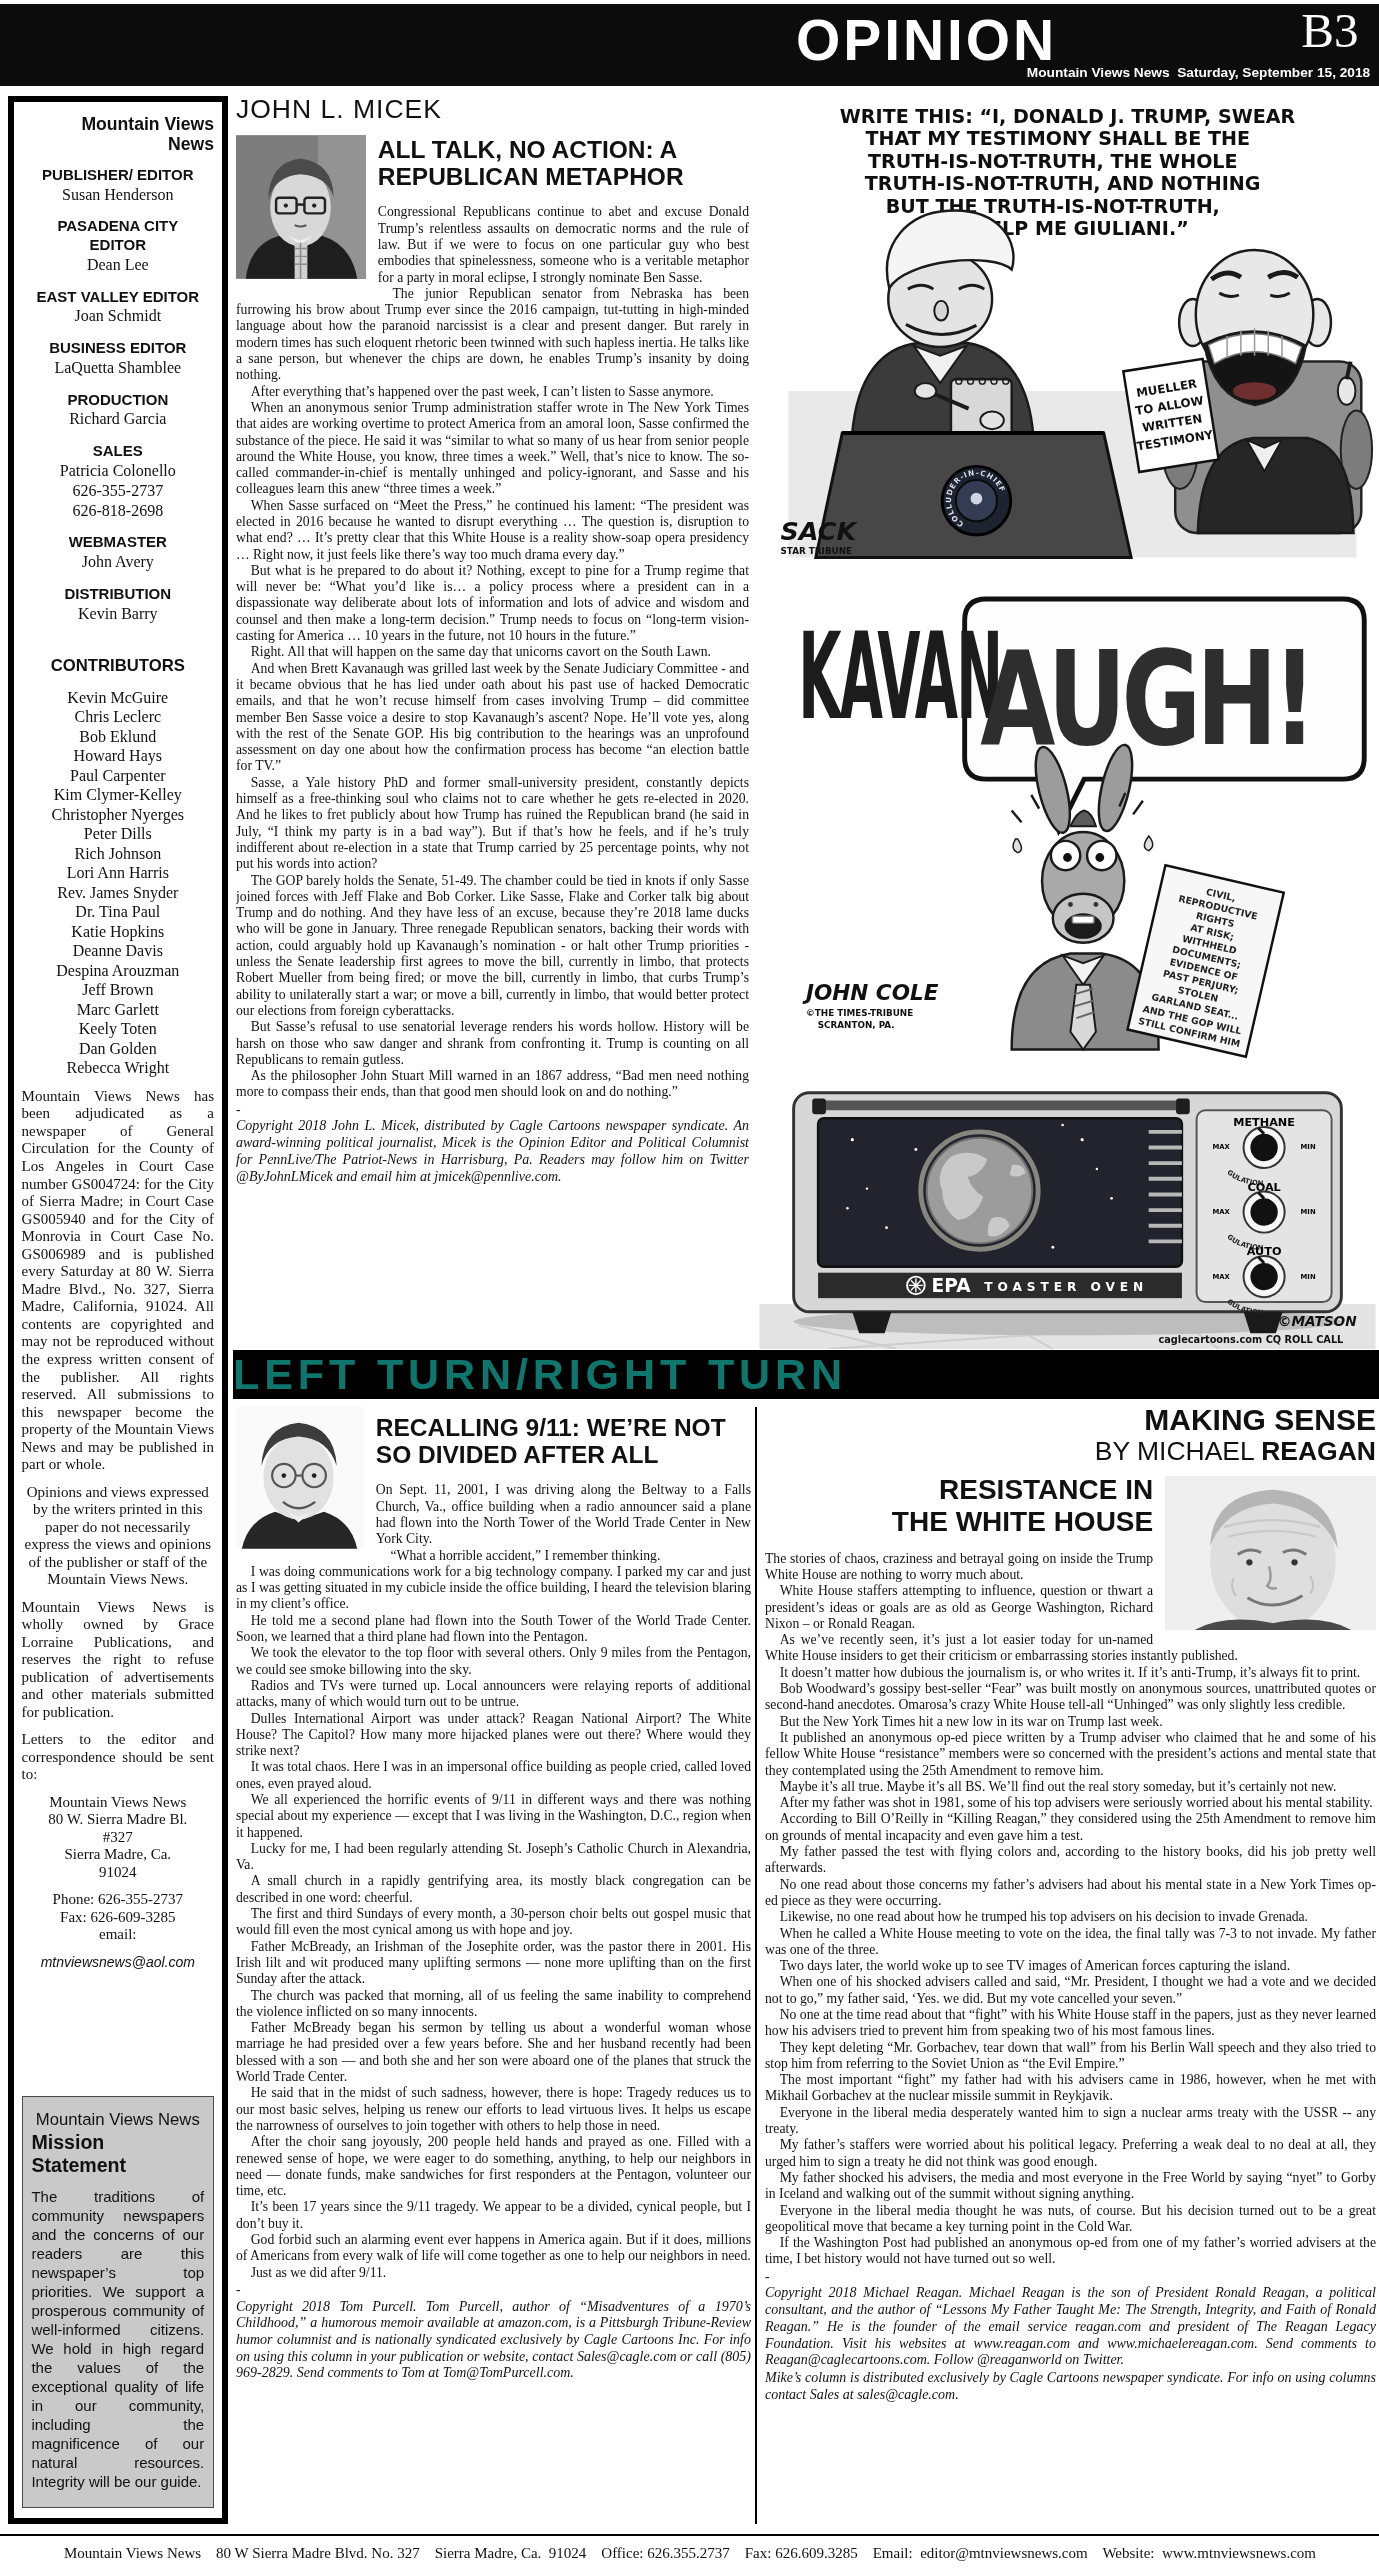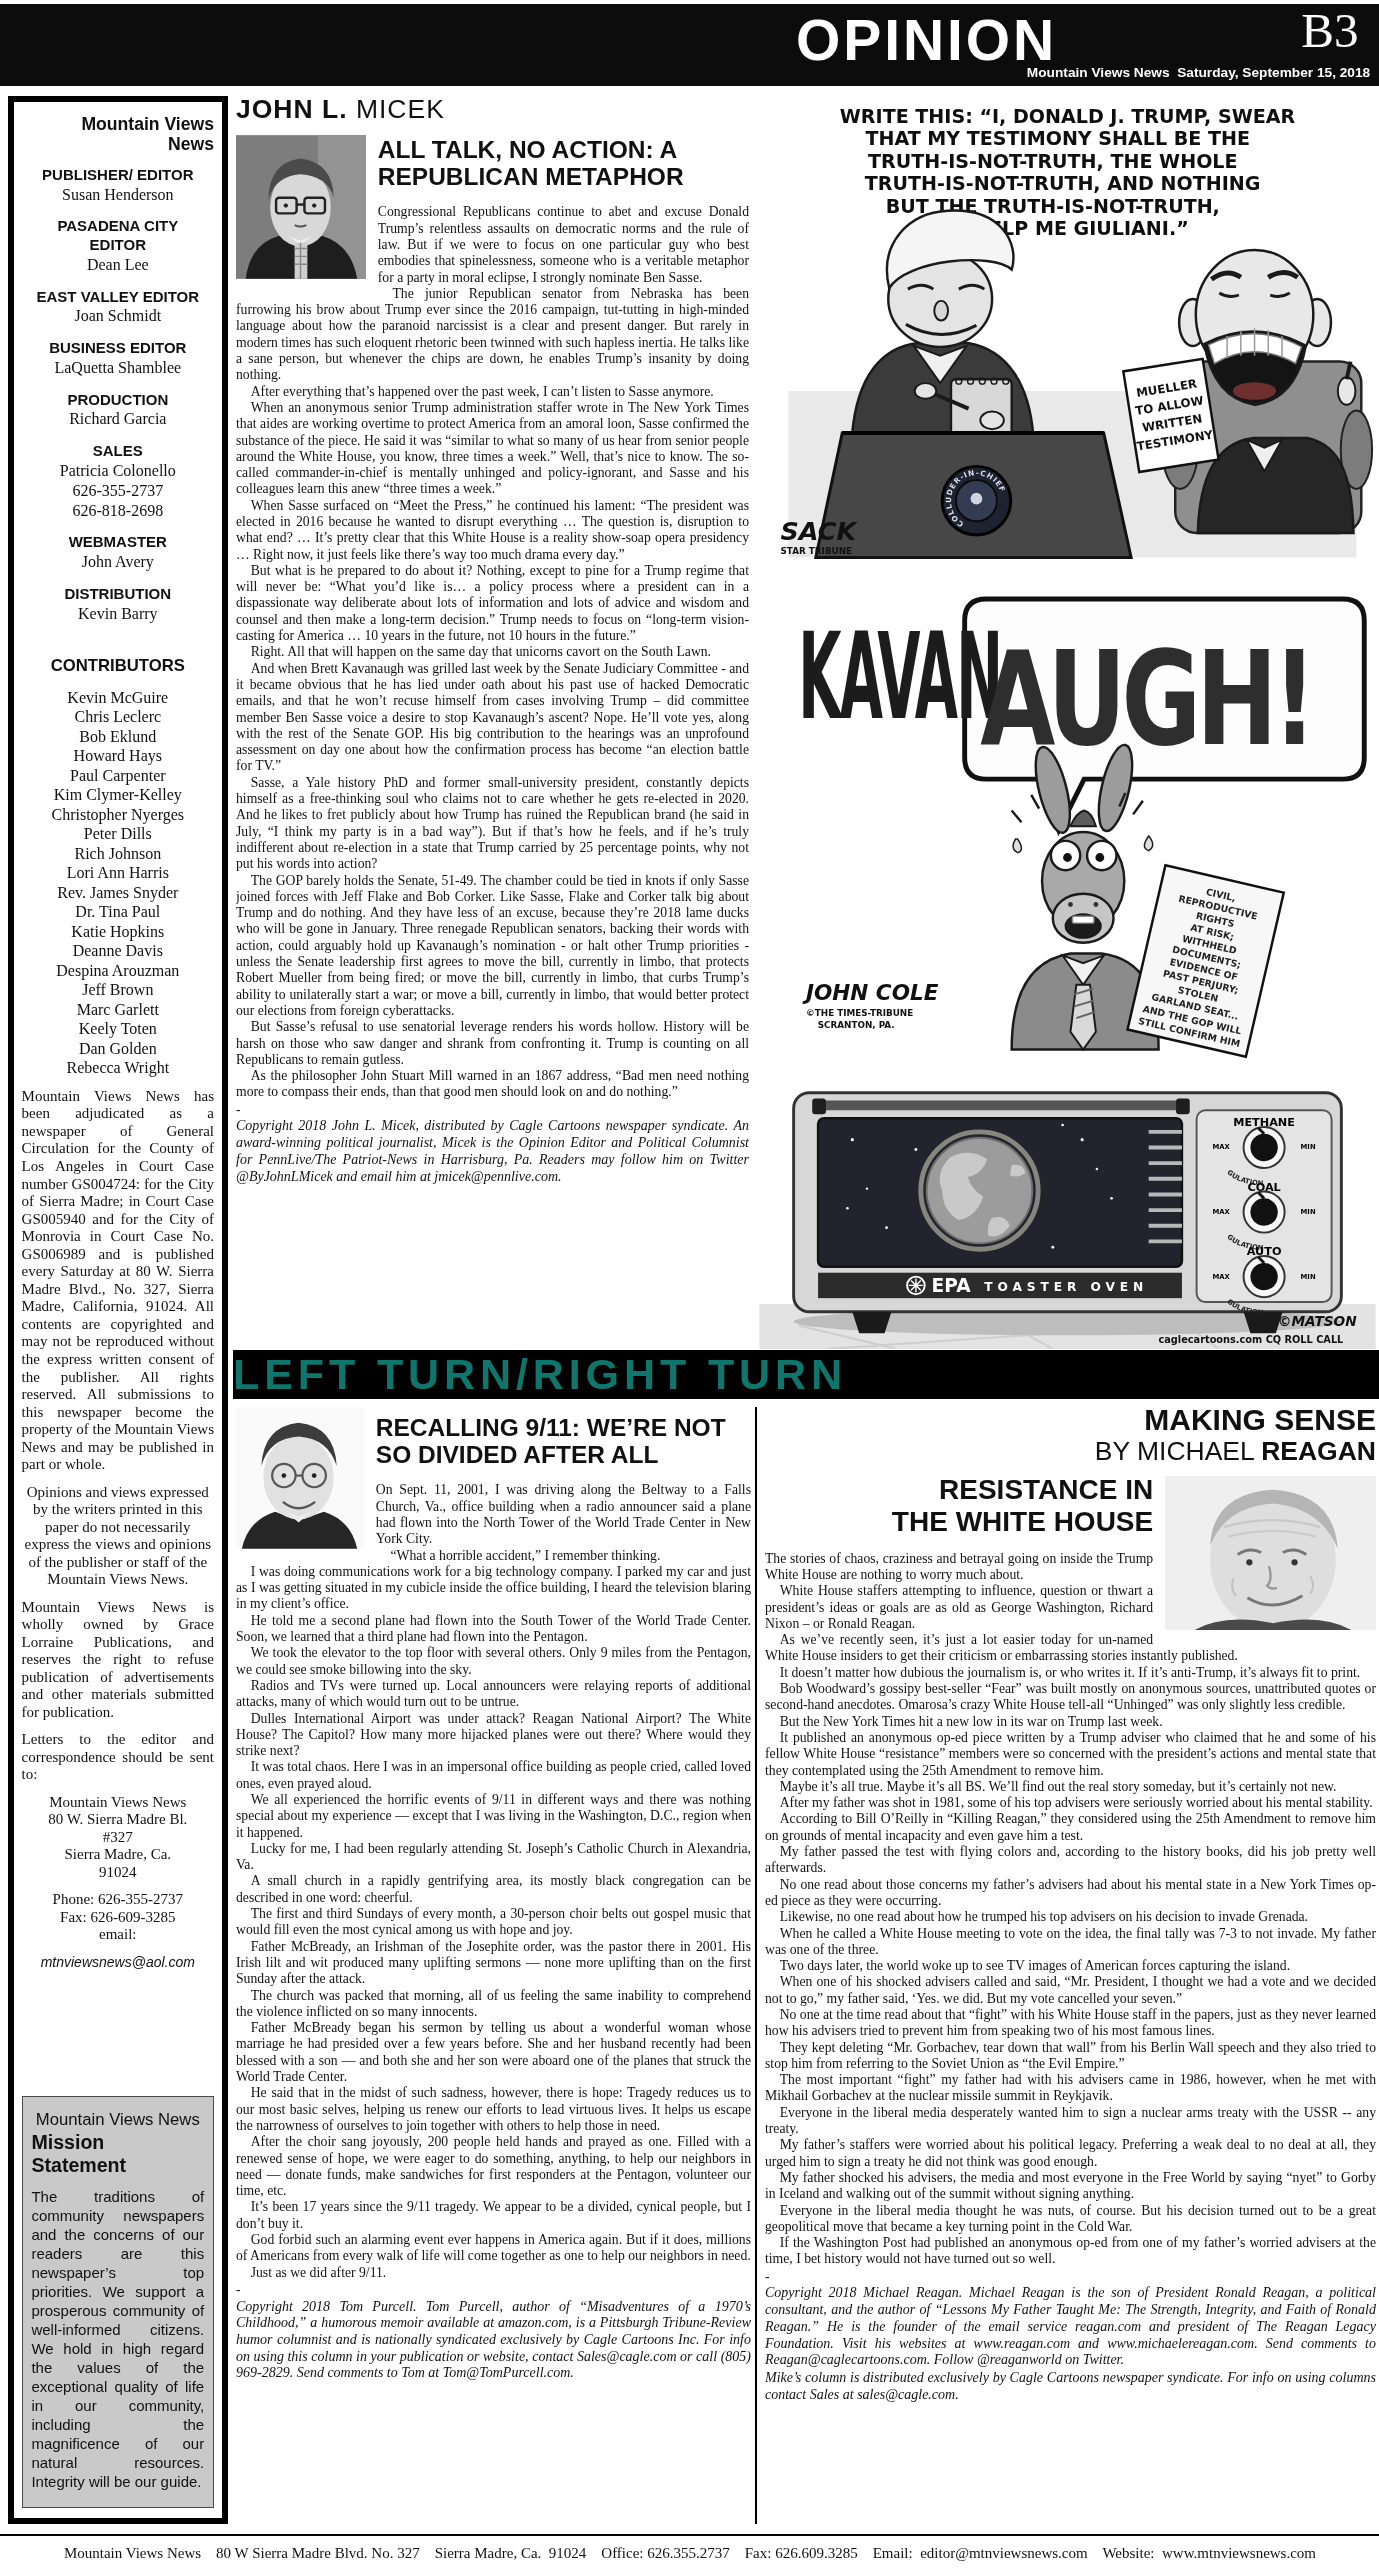--- a/index.html
+++ b/index.html
@@ -27,21 +27,21 @@
   .legal.center{text-align:center}
   .pre{white-space:pre-line}
   .em-italic{font-style:italic;font-family:"Liberation Sans",sans-serif;font-size:14px}
   .mission{background:#c9c9c9;border:1px solid #4a4a4a;margin-top:auto;padding:11.8px 8.8px 15.7px}
   .mission-t1{font:400 16.7px/1.3 "Liberation Sans",sans-serif;text-align:center}
   .mission-t2{font:700 19.6px/1.2 "Liberation Sans",sans-serif;text-align:left;margin-bottom:9px}
   .mission-body{font:400 15px/1.27 "Liberation Sans",sans-serif;text-align:justify}
 
   
   .kicker{font-family:"Liberation Sans",sans-serif;font-size:26.5px;letter-spacing:1px;margin-bottom:5.9px}
-  .kicker .k-b{font-weight:700}
+  .kicker .k-b{font-weight:400}
   .kicker .k-l{font-weight:400}
   .headshot{float:left;margin:3.9px 11.8px 3.9px 0}
   .headline{font:700 24.5px/1.1 "Liberation Sans",sans-serif;margin:11.8px 0 13.7px}
   .art p{font-size:13.7px;line-height:16.3px;text-align:justify;text-indent:14.7px}
   .art p:first-child{text-indent:0}
   .sep{font-size:13.7px;line-height:14.7px;margin-top:2px}
   .copyright div{font-style:italic;font-size:14px;line-height:16.7px;text-align:justify;margin-top:1px}
 
   .col-micek{left:236px;top:94px;width:513px;height:1255px;overflow:hidden}
   .col-purcell{left:236px;top:1403px;width:515px;height:1123px;overflow:hidden}

